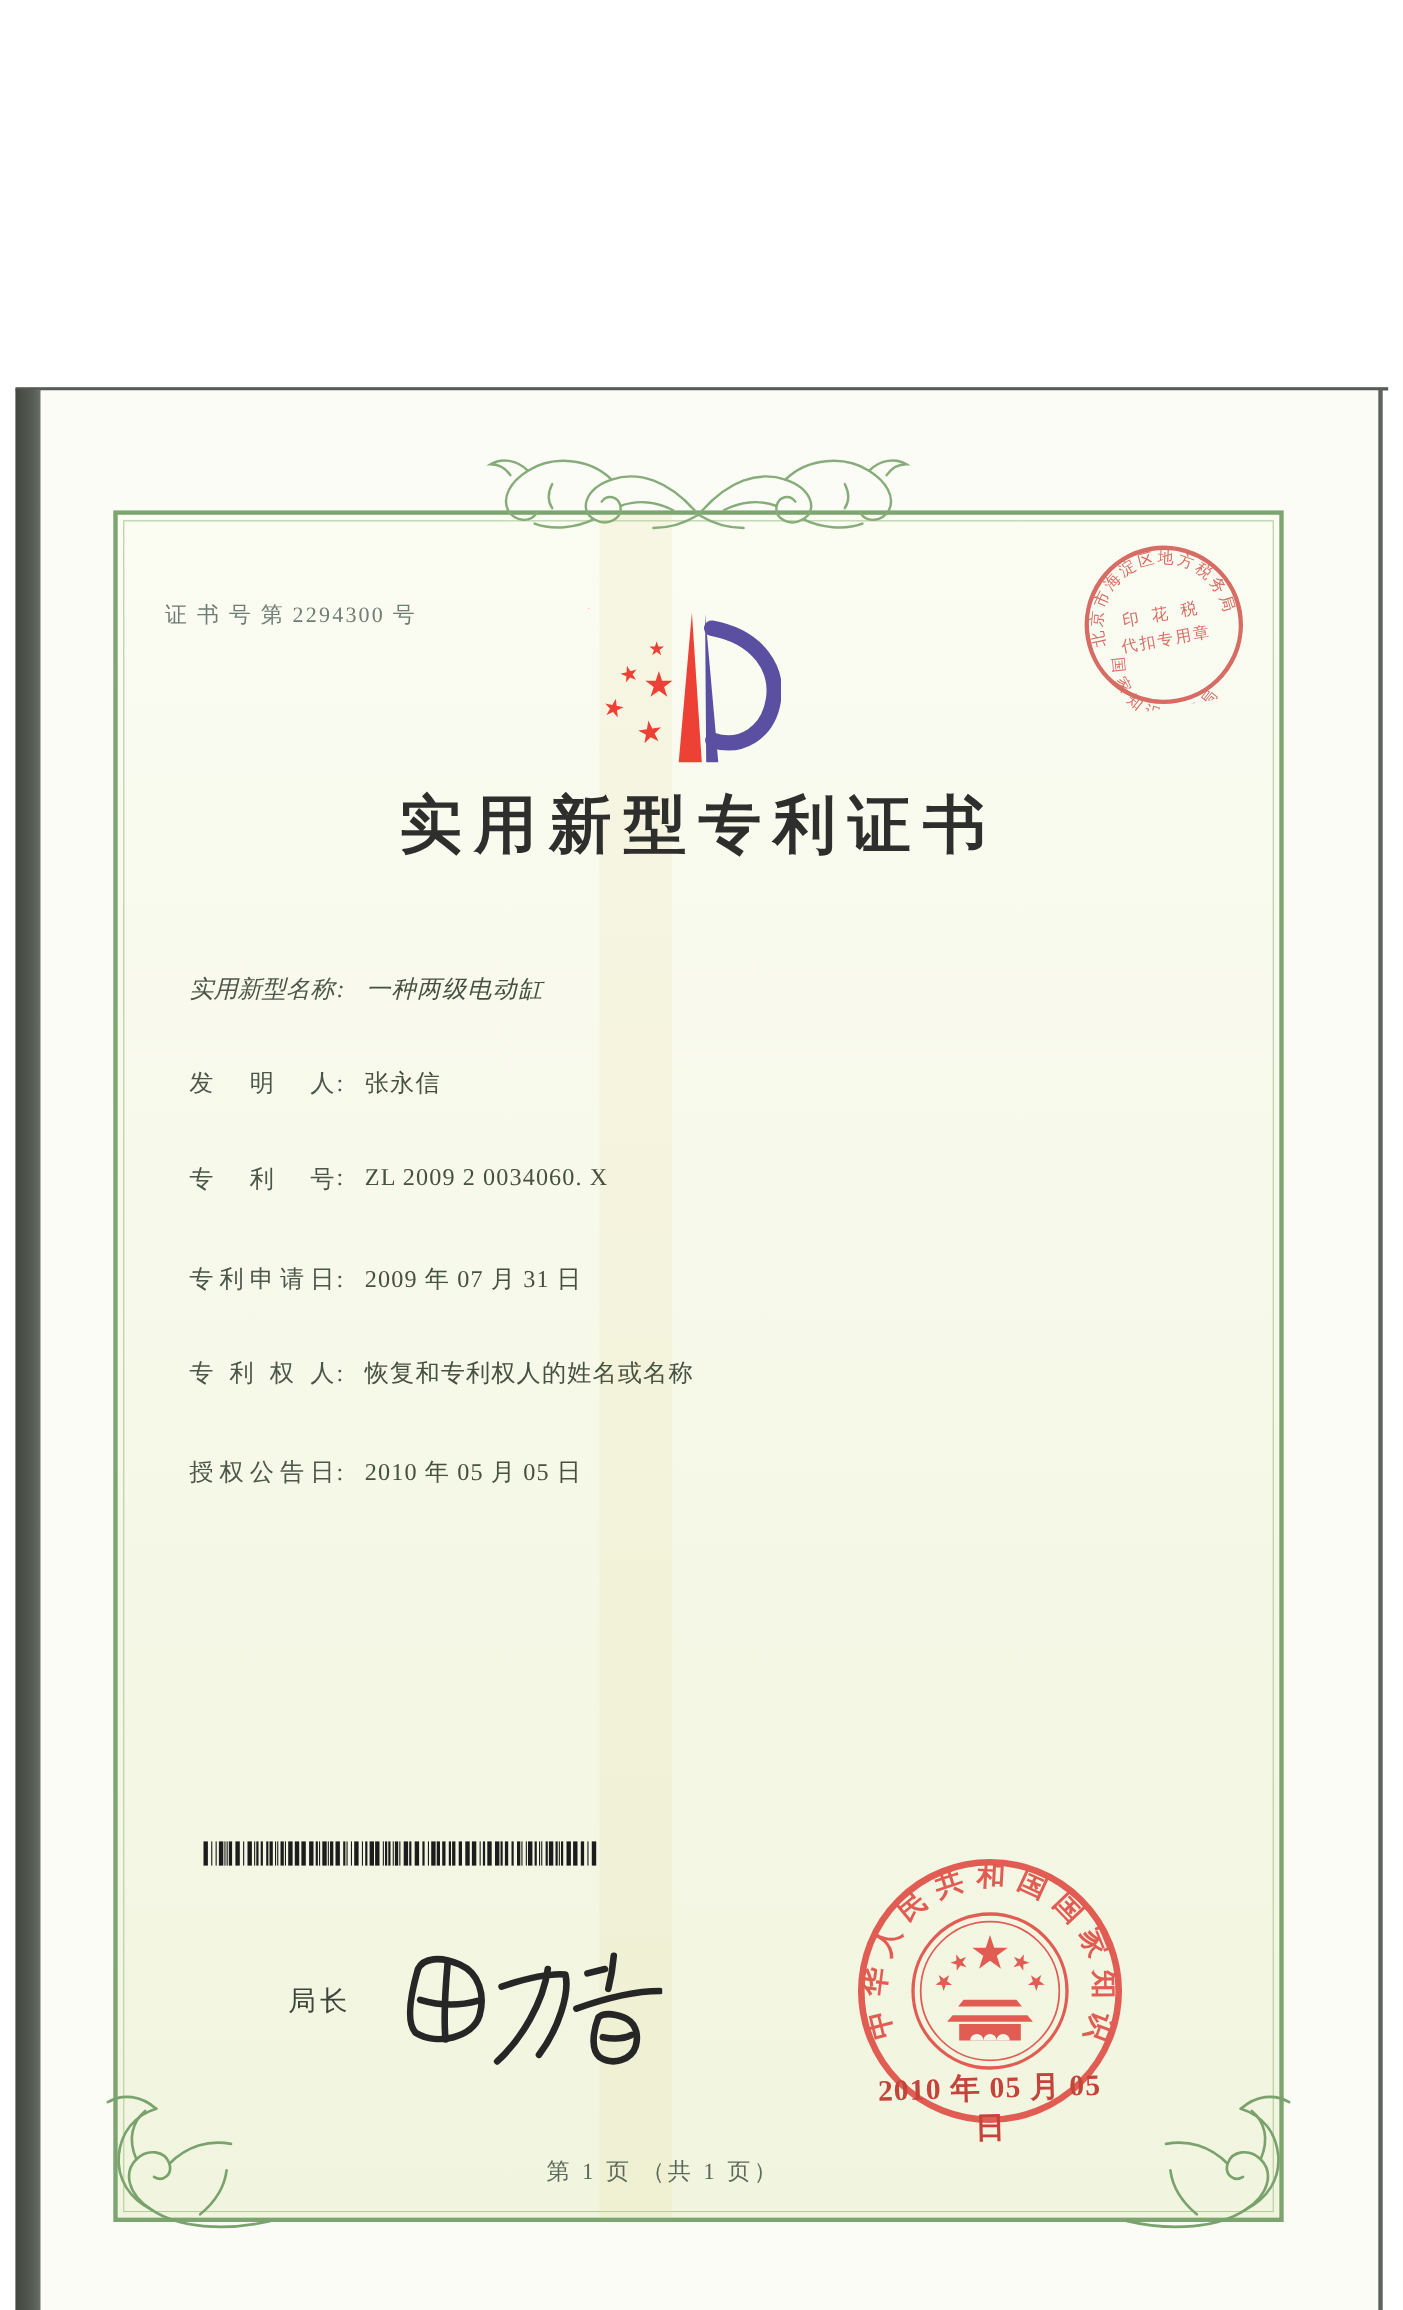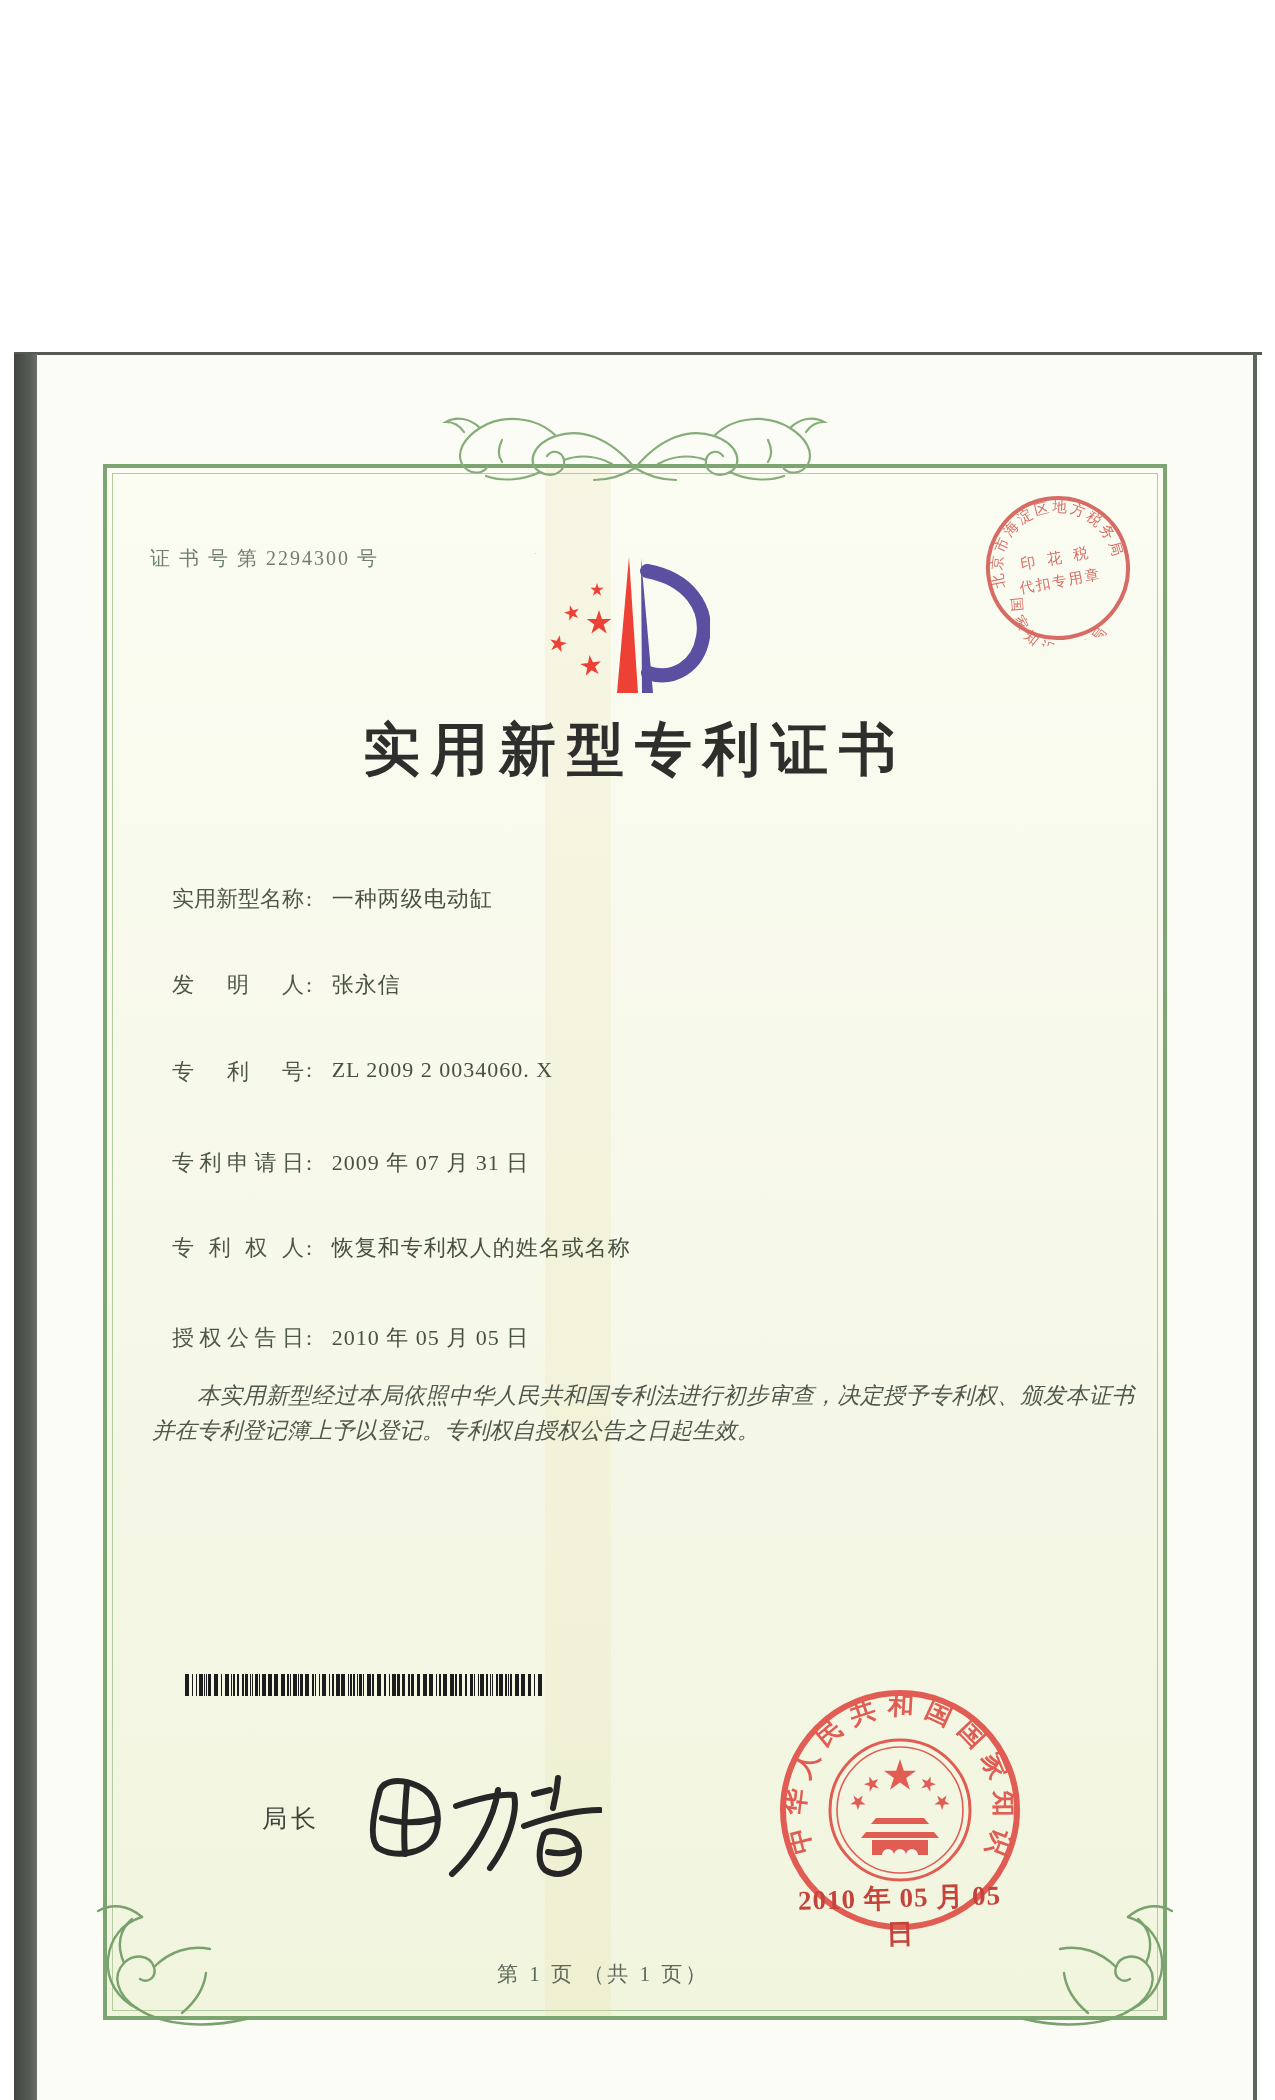--- a/index.html
+++ b/index.html
@@ -117,21 +117,21 @@
   <use href="#lstar" transform="translate(23,91) scale(9) rotate(12)" fill="#ee4135"></use>
   <use href="#lstar" transform="translate(56,113) scale(11) rotate(-8)" fill="#ee4135"></use>
   <polygon points="94,4 82,140 103,140" fill="#ee4135"></polygon>
   <polygon points="106,5 107,140 118,140" fill="#5b4fa2"></polygon>
   <path d="M112,18 C155,26 173,56 168,84 C163,114 138,128 113,120" fill="none" stroke="#5b4fa2" stroke-width="14" stroke-linecap="round"></path>
 </svg>
 
 <div class="abs title">实用新型专利证书</div>
 
 <div class="abs fields">
-  <div class="frow" style="top:0;">
+  <div class="frow" style="top:0;font-style:italic;">
     <span class="flabel">实用新型名称</span><span class="fcolon">:</span>
     <span class="fvalue">一种两级电动缸</span>
   </div>
   <div class="frow" style="top:86px;">
     <span class="flabel">发明人</span><span class="fcolon">:</span>
     <span class="fvalue">张永信</span>
   </div>
   <div class="frow" style="top:173px;">
     <span class="flabel">专利号</span><span class="fcolon">:</span>
     <span class="fvalue">ZL 2009 2 0034060. X</span>
@@ -144,21 +144,20 @@
     <span class="flabel">专利权人</span><span class="fcolon">:</span>
     <span class="fvalue">恢复和专利权人的姓名或名称</span>
   </div>
   <div class="frow" style="top:439px;">
     <span class="flabel">授权公告日</span><span class="fcolon">:</span>
     <span class="fvalue">2010 年 05 月 05 日</span>
   </div>
 </div>
 
 <div class="abs body-text">
-  <p>本实用新型经过本局依照中华人民共和国专利法进行初步审查，决定授予专利权、颁发本证书并在专利登记簿上予以登记。专利权自授权公告之日起生效。</p>
 </div>
 
 <div class="abs barcode" id="barcode"><i style="width:4px"></i><b style="width:3px"></b><i style="width:1px"></i><b style="width:3px"></b><i style="width:1px"></i><b style="width:2px"></b><i style="width:4px"></i><b style="width:1px"></b><i style="width:1px"></i><b style="width:1px"></b><i style="width:1px"></i><b style="width:1px"></b><i style="width:3px"></i><b style="width:3px"></b><i style="width:4px"></i><b style="width:3px"></b><i style="width:1px"></i><b style="width:3px"></b><i style="width:4px"></i><b style="width:2px"></b><i style="width:1px"></i><b style="width:1px"></b><i style="width:2px"></i><b style="width:2px"></b><i style="width:2px"></i><b style="width:3px"></b><i style="width:2px"></i><b style="width:1px"></b><i style="width:3px"></i><b style="width:2px"></b><i style="width:1px"></i><b style="width:1px"></b><i style="width:1px"></i><b style="width:2px"></b><i style="width:3px"></i><b style="width:1px"></b><i style="width:1px"></i><b style="width:2px"></b><i style="width:4px"></i><b style="width:2px"></b><i style="width:4px"></i><b style="width:2px"></b><i style="width:4px"></i><b style="width:3px"></b><i style="width:4px"></i><b style="width:2px"></b><i style="width:2px"></i><b style="width:1px"></b><i style="width:1px"></i><b style="width:2px"></b><i style="width:4px"></i><b style="width:1px"></b><i style="width:1px"></i><b style="width:1px"></b><i style="width:3px"></i><b style="width:2px"></b><i style="width:4px"></i><b style="width:3px"></b><i style="width:2px"></i><b style="width:1px"></b><i style="width:1px"></i><b style="width:3px"></b><i style="width:1px"></i><b style="width:2px"></b><i style="width:4px"></i><b style="width:3px"></b><i style="width:1px"></i><b style="width:2px"></b><i style="width:2px"></i><b style="width:2px"></b><i style="width:4px"></i><b style="width:1px"></b><i style="width:4px"></i><b style="width:3px"></b><i style="width:1px"></i><b style="width:1px"></b><i style="width:2px"></i><b style="width:1px"></b><i style="width:2px"></i><b style="width:2px"></b><i style="width:1px"></i><b style="width:1px"></b><i style="width:3px"></i><b style="width:1px"></b><i style="width:1px"></i><b style="width:3px"></b><i style="width:4px"></i><b style="width:1px"></b><i style="width:2px"></i><b style="width:3px"></b><i style="width:4px"></i><b style="width:3px"></b><i style="width:2px"></i><b style="width:3px"></b><i style="width:1px"></i><b style="width:2px"></b><i style="width:4px"></i><b style="width:1px"></b><i style="width:3px"></i><b style="width:2px"></b><i style="width:3px"></i><b style="width:3px"></b><i style="width:2px"></i><b style="width:1px"></b><i style="width:3px"></i><b style="width:3px"></b><i style="width:3px"></i><b style="width:3px"></b><i style="width:4px"></i><b style="width:2px"></b><i style="width:4px"></i><b style="width:3px"></b><i style="width:1px"></i><b style="width:2px"></b><i style="width:2px"></i><b style="width:2px"></b><i style="width:4px"></i><b style="width:3px"></b><i style="width:4px"></i><b style="width:1px"></b><i style="width:2px"></i><b style="width:2px"></b><i style="width:3px"></i><b style="width:3px"></b><i style="width:2px"></i><b style="width:3px"></b><i style="width:3px"></i><b style="width:1px"></b><i style="width:1px"></i><b style="width:3px"></b><i style="width:1px"></i><b style="width:1px"></b><i style="width:4px"></i><b style="width:2px"></b><i style="width:2px"></i><b style="width:2px"></b><i style="width:1px"></i><b style="width:1px"></b><i style="width:1px"></i><b style="width:3px"></b><i style="width:2px"></i><b style="width:1px"></b><i style="width:4px"></i><b style="width:2px"></b><i style="width:2px"></i><b style="width:1px"></b><i style="width:1px"></i><b style="width:1px"></b><i style="width:2px"></i><b style="width:3px"></b><i style="width:4px"></i><b style="width:2px"></b><i style="width:4px"></i><b style="width:3px"></b><i style="width:3px"></i><b style="width:3px"></b><i style="width:1px"></i><b style="width:3px"></b><i style="width:4px"></i><b style="width:1px"></b></div>
 
 <div class="abs director-label">局长</div>
 
 <svg class="abs signature" width="250" height="150" viewBox="0 0 250 150">
   <g fill="none" stroke="#262626" stroke-width="6" stroke-linecap="round" stroke-linejoin="round">
     <path d="M28,42 C20,70 18,92 26,100 C46,112 78,104 84,84 C89,66 84,46 66,38 C48,30 33,32 28,42 Z"></path>
     <path d="M30,70 C50,76 68,75 82,71"></path>

